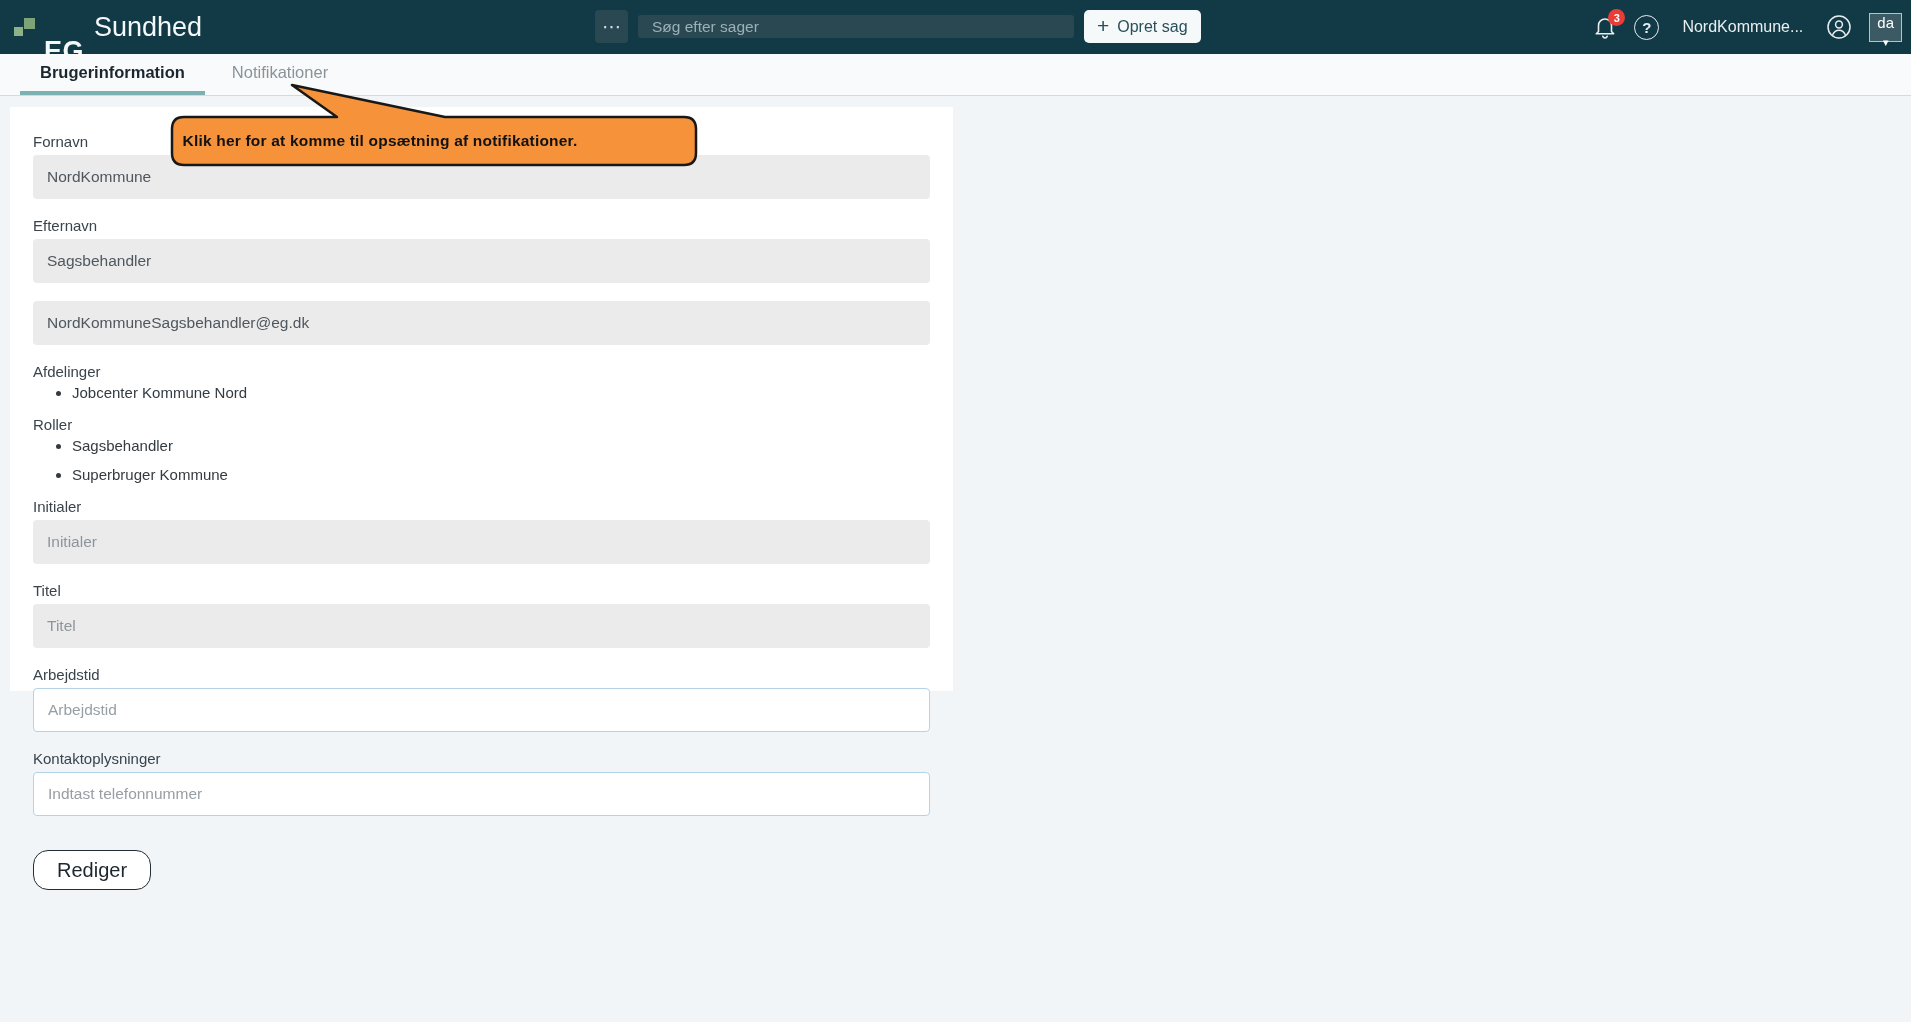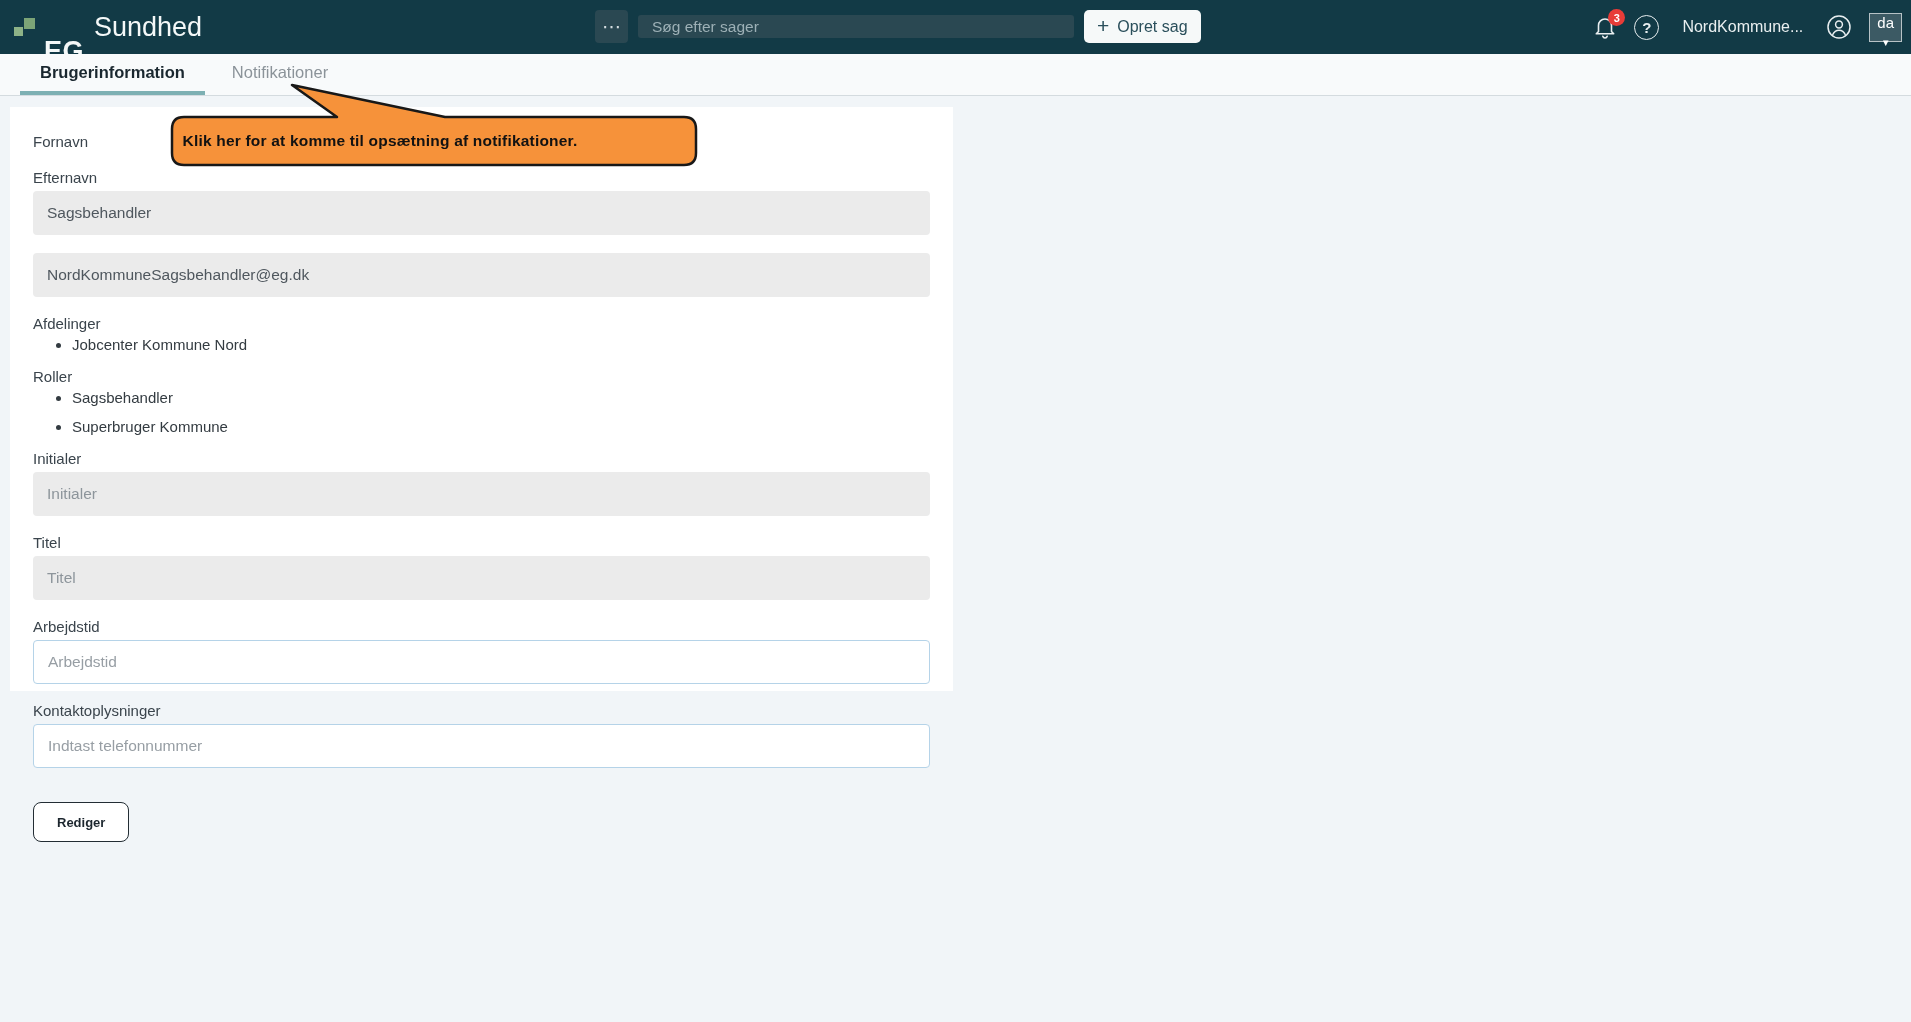--- a/index.html
+++ b/index.html
@@ -126,22 +126,22 @@
   .input-enabled::placeholder { color: #979ea4; opacity: 1; }
 
   .list-group { margin-bottom: 5px; }
   .list-group .field-label { margin-bottom: 3px; }
   .bullet-list { margin: 0 0 14px 0; padding-left: 39px; list-style: disc; }
   .bullet-list li { font-size: 15px; color: #333b41; line-height: 18px; }
   .bullet-list li + li { margin-top: 11px; }
 
   .edit-btn {
     margin-top: 16px; height: 40px; padding: 0 23px;
-    background: #fff; border: 1.5px solid #232d34; border-radius: 8px;
-    font-size: 13px; font-weight: 700; color: #1c262e;
+    background: #fff; border: 1.5px solid #232d34; border-radius: 15px;
+    font-size: 20px; font-weight: 400; color: #1c262e;
     font-family: inherit; cursor: pointer;
   }
 
   
   .tooltip-overlay {
     position: absolute; left: 140px; top: 60px;
     width: 570px; height: 112px;
     pointer-events: none; z-index: 10;
   }
   .tooltip-svg { position: absolute; left: 0; top: 0; }
@@ -205,20 +205,21 @@
 
 <nav class="tabbar">
   <div class="tab active">Brugerinformation</div>
   <div class="tab inactive">Notifikationer</div>
 </nav>
 
 <main class="main-panel">
 
   <div class="field-group">
     <label class="field-label">Fornavn</label>
+    <input class="text-input input-disabled" type="text" disabled="" value="NordKommune" style="">
   </div>
 
   <div class="field-group">
     <label class="field-label">Efternavn</label>
     <input class="text-input input-disabled" type="text" disabled="" value="Sagsbehandler" style="">
   </div>
 
   <div class="field-group">
     <input class="text-input input-disabled" type="text" disabled="" value="NordKommuneSagsbehandler@eg.dk" style="">
   </div>

